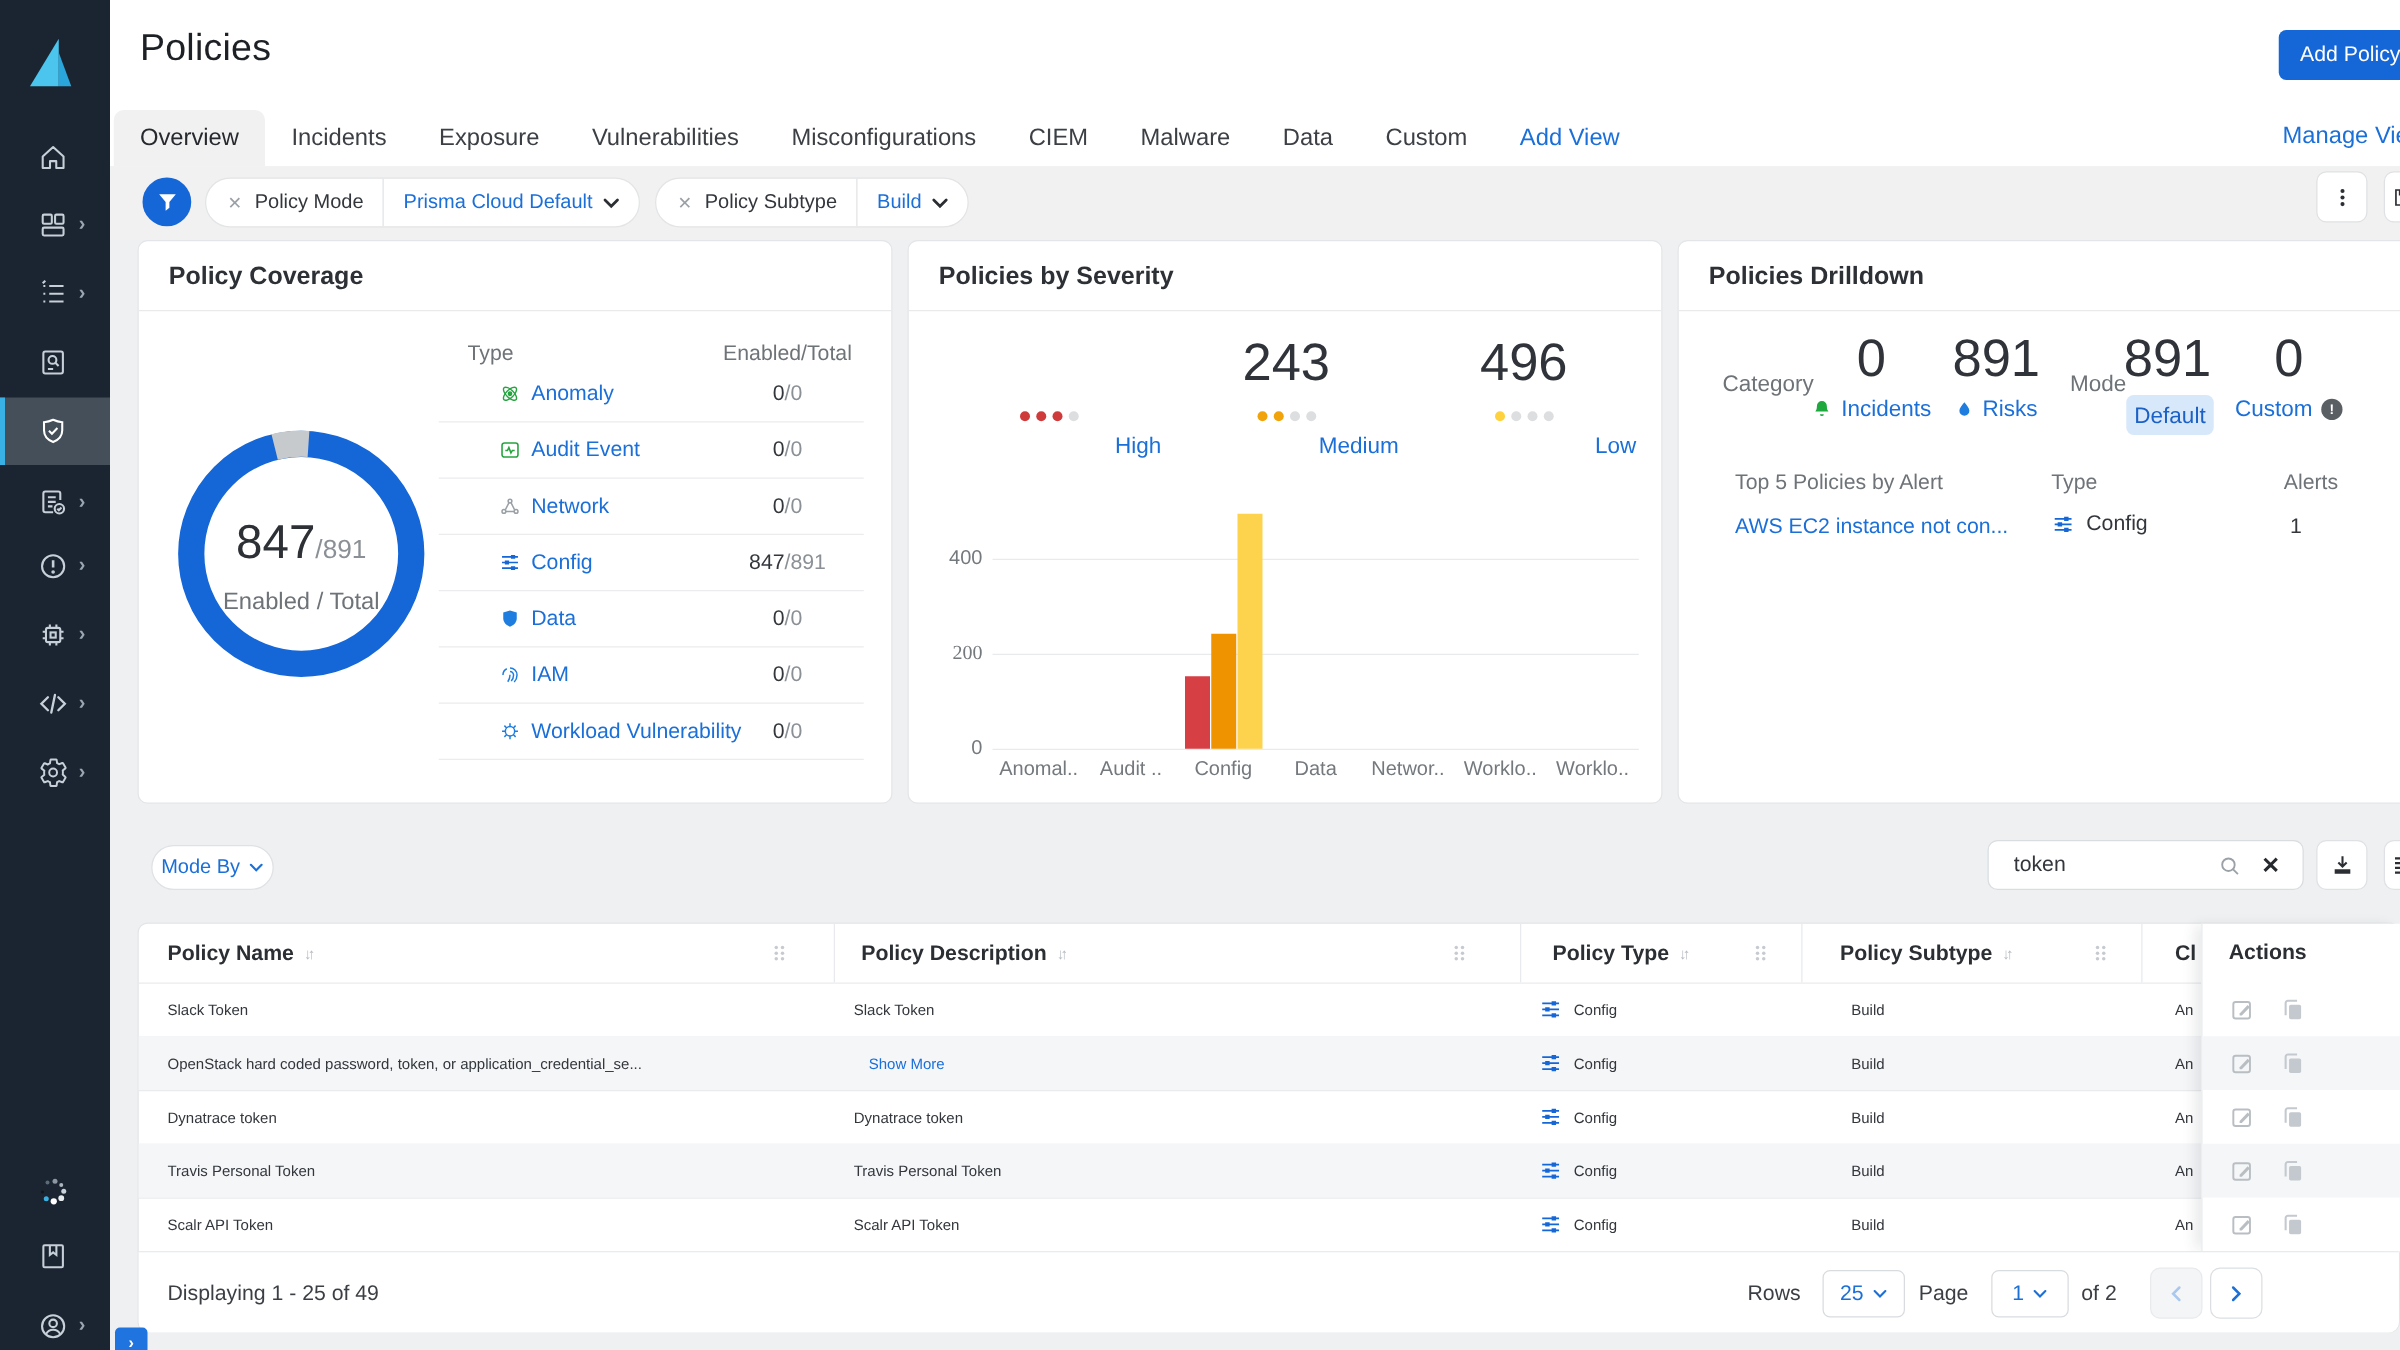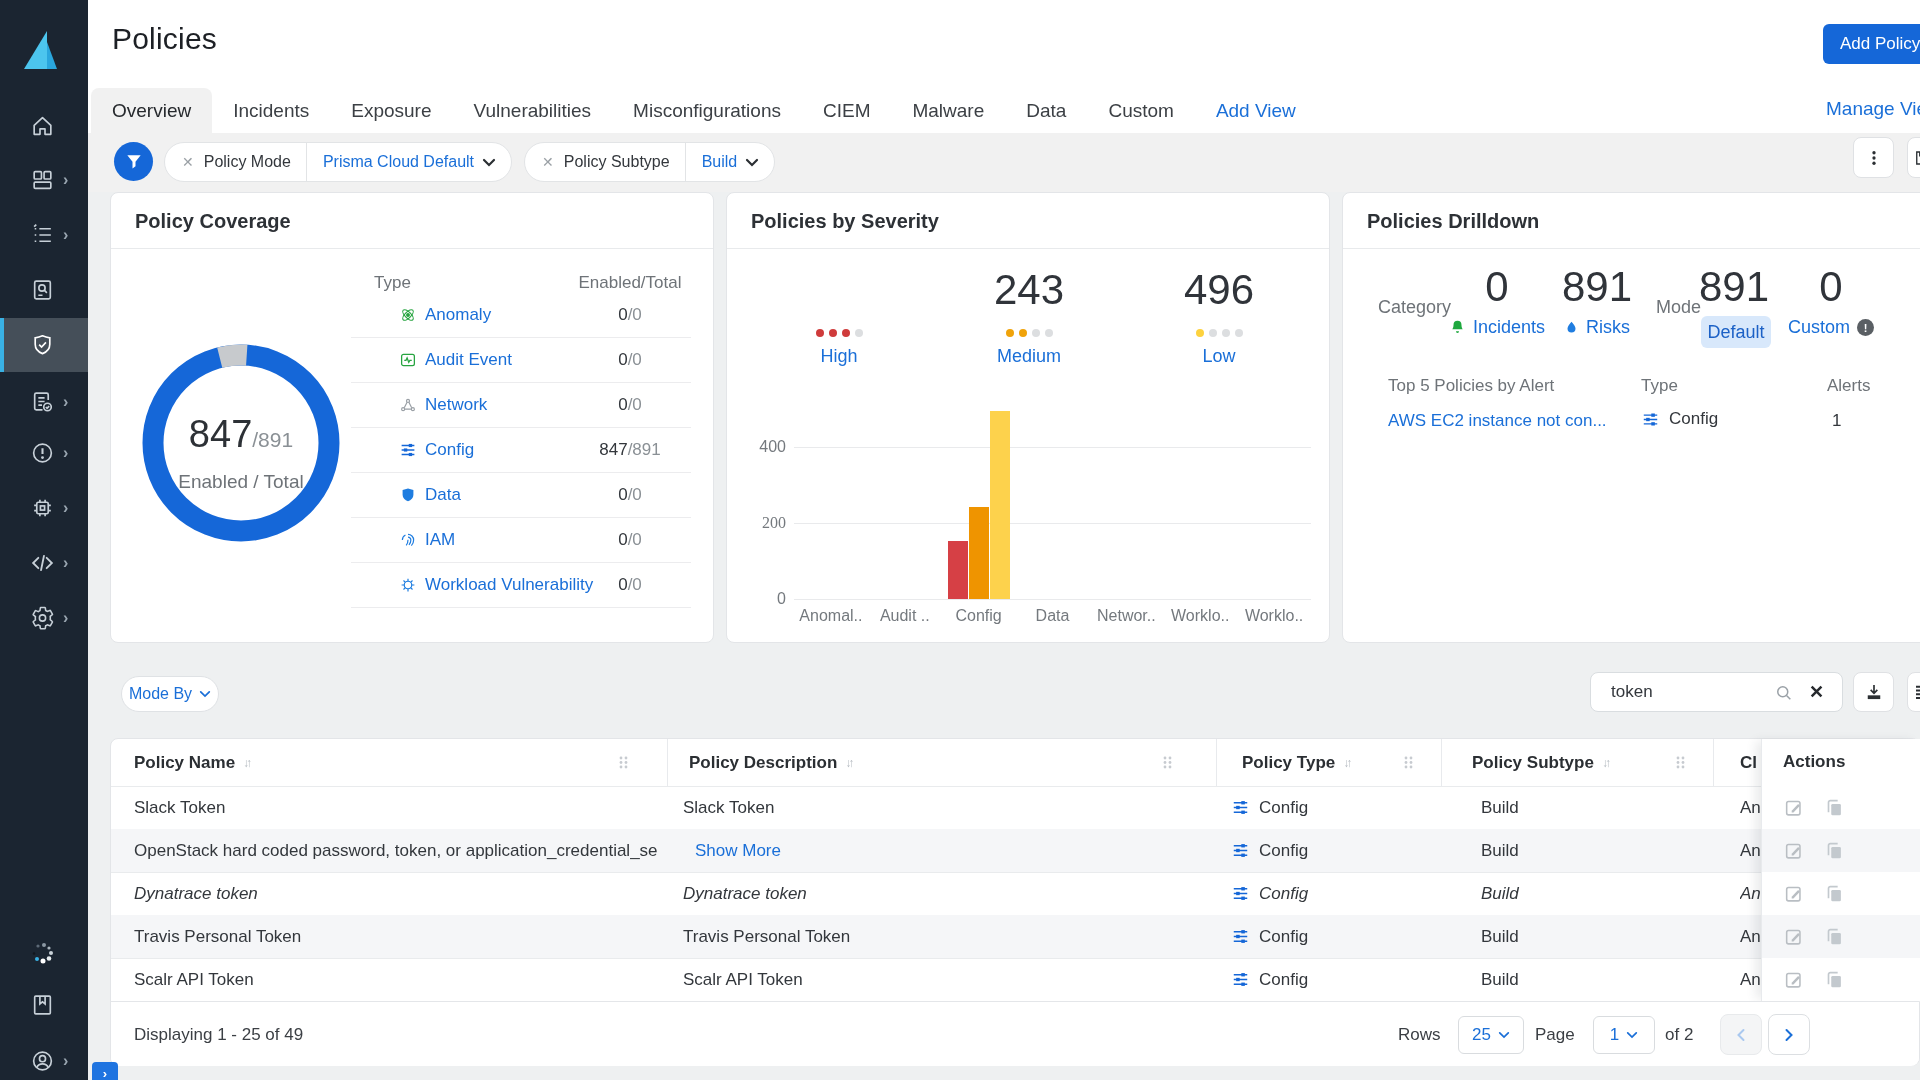--- a/index.html
+++ b/index.html
@@ -46,21 +46,21 @@
 
 .cov-row{position:absolute;left:240px;width:340px;height:45px;border-bottom:1px solid #ececee;display:flex;align-items:center}
 .cov-ic{position:absolute;left:48px;width:18px;height:18px}
 .cov-label{position:absolute;left:74px;font-size:17px;white-space:nowrap}
 .cov-val{position:absolute;left:219px;width:120px;text-align:center;font-size:17px;color:#33373c}
 .cov-val .tot{color:#8a9095}
 
 .stat-num{position:absolute;width:180px;text-align:center;font-size:42px;color:#30343a;font-weight:normal}
 .dots{position:absolute;width:180px;display:flex;justify-content:center;gap:5px}
 .dots i{width:8px;height:8px;border-radius:50%;background:#dcdee0;display:block}
-.stat-lbl{position:absolute;width:180px;text-align:center;font-size:18px}
+.stat-lbl{position:absolute;width:180px;text-align:right;font-size:18px}
 .gridline{position:absolute;height:1px;background:#e9eaec}
 .ylab{position:absolute;width:50px;text-align:right;font-size:16px;color:#74797e}
 .bar{position:absolute;width:20px}
 .xlabs{position:absolute;display:flex}
 .xlabs span{flex:1;text-align:center;font-size:16px;color:#74797e;white-space:nowrap}
 
 .dd-lbl{position:absolute;font-size:18px;color:#6e7378}
 .dd-num{position:absolute;width:100px;text-align:center;font-size:42px;color:#30343a}
 .dd-sub{position:absolute;display:flex;align-items:center;justify-content:center;gap:7px;font-size:18px;white-space:nowrap}
 .dd-pill{position:absolute;background:#d8e8fb;border-radius:6px;font-size:18px;color:#1c61c6;display:flex;align-items:center;justify-content:center}
@@ -68,21 +68,21 @@
 
 .groupby{left:121px;top:676px;width:98px;height:36px;background:#fff;border:1px solid #dfe2e5;border-radius:18px;display:flex;align-items:center;justify-content:center;gap:7px;font-size:16px;color:#1a6fd8;white-space:nowrap}
 .search{left:1590px;top:672px;width:253px;height:40px;background:#fff;border:1px solid #d9dde0;border-radius:8px}
 .search .q{position:absolute;left:20px;top:9px;font-size:17px;color:#33373c}
 
 .tablecard{left:110px;top:738px;width:1810px;height:328px;background:#fff;border:1px solid #e3e5e8;border-radius:8px}
 .th{position:absolute;top:0;height:47px;border-right:1px solid #e8eaed;display:flex;align-items:center}
 .th .t{font-size:17px;font-weight:bold;color:#2b2f33;padding-left:23px;white-space:nowrap}
 .sort{color:#b6bcc2;font-size:12px;letter-spacing:-3px;margin-left:8px}
 .handle{position:absolute;top:16px}
-.trow{position:absolute;left:0;width:1650px;height:43px;font-size:17px;color:#33373c}
+.trow{position:absolute;left:0;width:1650px;height:43px;font-size:12px;color:#33373c}
 .trow.alt{background:#f5f6f8}
 .cell{position:absolute;top:0;height:43px;display:flex;align-items:center;white-space:nowrap;overflow:hidden}
 .tborder{position:absolute;left:0;width:1810px;height:1px;background:#e9ebed}
 .actions-panel{position:absolute;left:1650px;top:0;width:159px;height:262px;background:#fff;box-shadow:-7px 0 10px -2px rgba(40,50,60,.10);border-left:1px solid #e8eaed}
 .arow{position:absolute;left:0;width:159px;height:43px;display:flex;align-items:center;gap:18px;padding-left:21px}
 .arow.alt{background:#f5f6f8}
 .tfoot{position:absolute;left:0;top:262px;width:1808px;height:65px;border-top:1px solid #e4e6e9;background:#fff;border-radius:0 0 8px 8px}
 .pgbox{position:absolute;top:14px;height:38px;border:1px solid #d9dcdf;border-radius:6px;background:#fff;display:flex;align-items:center;justify-content:center;gap:7px;font-size:17px;color:#1a6fd8}
 .pgbtn{position:absolute;top:12px;width:42px;height:41px;border:1px solid #dcdfe2;border-radius:8px;background:#fff;display:flex;align-items:center;justify-content:center}
 .pgbtn.disabled{background:#f4f5f6;border-color:#e8eaec}
@@ -469,21 +469,21 @@
                 <path d="M6.5 12h4.5" stroke-width="4.2"></path>
                 <path d="M13 18h4.5" stroke-width="4.2"></path>
               </g>
             </svg>
             <span>Config</span>
           </div>
           <div class="cell" style="left:1370px;width:180px">Build</div>
           <div class="cell" style="left:1629px;width:21px">An</div>
         </div>
         <div class="tborder" style="top: 133px;"></div>
-        <div class="trow" style="top: 133px; font-style: italic;">
+        <div class="trow" style="top: 133px;">
           <div class="cell" style="left:23px;width:525px">Dynatrace token</div>
           <div class="cell" style="left:572px;width:530px">
             <span>Dynatrace token</span>
           </div>
           <div class="cell" style="left:1120px;width:200px;gap:9px">
             <svg width="19" height="19" viewBox="0 0 24 24">
               <g stroke="#1567d8" fill="none">
                 <path d="M3.5 6h17M3.5 12h17M3.5 18h17" stroke-width="1.7"></path>
                 <path d="M13 6h4.5" stroke-width="4.2"></path>
                 <path d="M6.5 12h4.5" stroke-width="4.2"></path>

